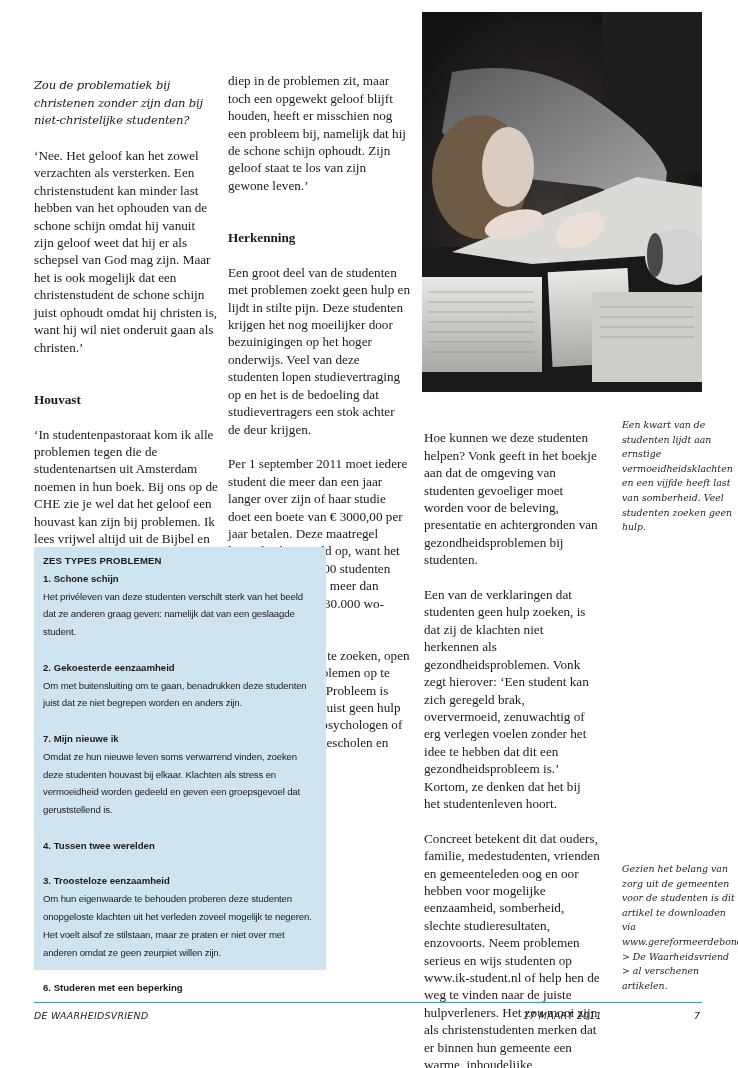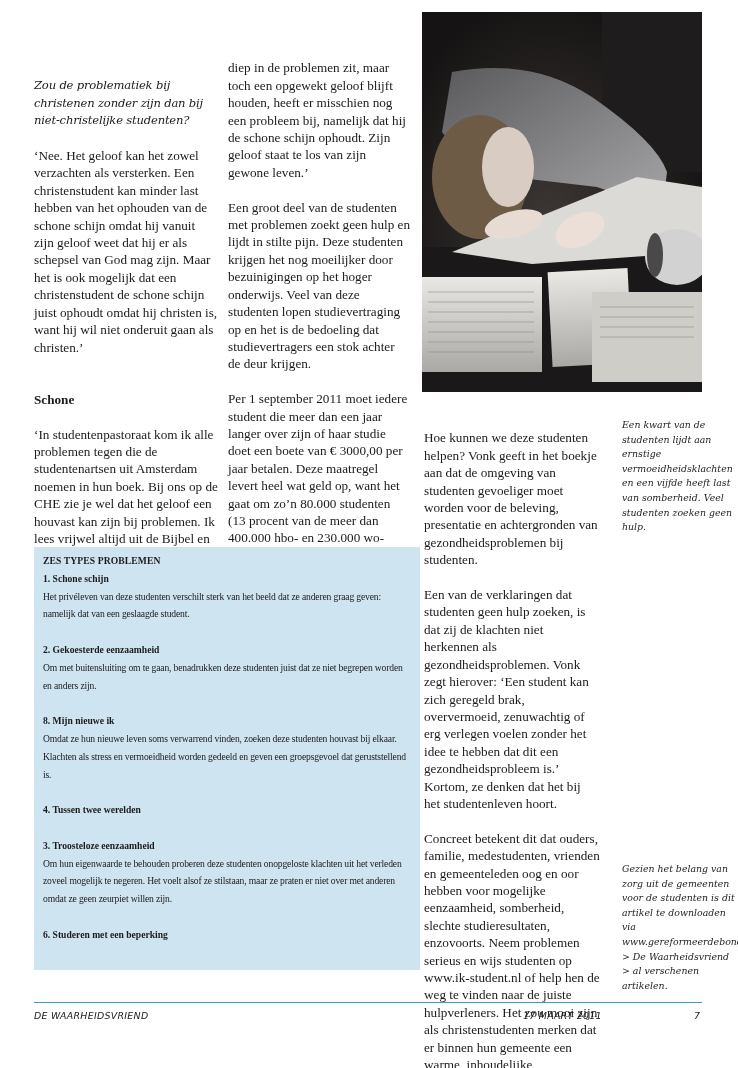--- a/index.html
+++ b/index.html
@@ -17,41 +17,41 @@
     .col p { margin: 0; }
     .lead-q {
       font-style: italic;
       font-size: 11.6px;
       line-height: 17.4px;
       font-family: "DejaVu Serif", serif;
       letter-spacing: -0.2px;
     }
     .subhead { font-weight: bold; margin-top: 17.4px !important; }
     .col-left { left: 34px; top: 60px; width: 184px; }
-    .col-mid { left: 228px; top: 42px; width: 182px; }
+    .col-mid { left: 228px; top: 55px; width: 182px; }
     .col-right { left: 424px; top: 412px; width: 176px; }
     .photo {
       position: absolute; left: 422px; top: 12px; width: 280px; height: 380px;
       background: #1c1a1a; overflow: hidden;
     }
     .photo svg { display: block; width: 100%; height: 100%; }
     .sidenote {
       position: absolute; left: 622px; width: 116px;
       font-family: "DejaVu Serif", serif;
       font-style: italic; font-size: 9.4px; line-height: 14.6px;
       color: #222;
       white-space: pre-line;
     }
     .sidenote.one { top: 418px; }
     .sidenote.two { top: 862px; }
     .box {
-      position: absolute; left: 34px; top: 547px; width: 386px; height: 423px;
+      position: absolute; left: 34px; top: 547px; width: 292px; height: 423px;
       background: #cfe4f1;
       box-sizing: border-box; padding: 5px 10px 0 9px;
-      font-family: Liberation Serif, serif;
+      font-family: Liberation Sans, sans-serif;
       font-size: 9.6px; line-height: 17.8px; color: #1b1b1b;
     }
     .box .box-title { font-weight: bold; font-size: 9.6px; letter-spacing: 0.1px; }
     .box .item { margin-bottom: 17.8px; }
     .box .item:last-child { margin-bottom: 0; }
     .box .item-title { font-weight: bold; }
     .box .item-text { letter-spacing: -0.15px; }
     .footer-rule {
       position: absolute; left: 34px; top: 1002px; width: 668px; height: 1px;
       background: #3a9cb6;
@@ -63,26 +63,27 @@
     .footer.pub { left: 34px; }
     .footer.date { left: 523px; }
     .footer.page { left: 694px; }
   </style>
 </head>
 <body>
 
 <div class="col col-left">
   <p class="lead-q">Zou de problematiek bij christenen zonder zijn dan bij niet-christelijke studenten?</p>
   <p>‘Nee. Het geloof kan het zowel verzachten als versterken. Een christenstudent kan minder last hebben van het ophouden van de schone schijn omdat hij vanuit zijn geloof weet dat hij er als schepsel van God mag zijn. Maar het is ook mogelijk dat een christenstudent de schone schijn juist ophoudt omdat hij christen is, want hij wil niet onderuit gaan als christen.’</p>
-  <p class="subhead">Schone</p>
+  <p class="subhead">Houvast</p>
   <p>‘In studentenpastoraat kom ik alle problemen tegen die de studentenartsen uit Amsterdam noemen in hun boek. Bij ons op de CHE zie je wel dat het geloof een houvast kan zijn bij problemen. Ik lees vrijwel altijd uit de Bijbel en bid met de studenten om een zegen te vragen over de dingen die komen gaan. Het gebeurt ook weleens dat studenten het geloof kwijtraken. Een student zegt soms: ‘Ik ga niet meer naar de kerk. Het helpt toch niet.’ Het geloof gaat mee de put in. Misschien is dat maar goed ook. Iemand die</p>
 </div>
 
 <div class="col col-mid">
   <p>diep in de problemen zit, maar toch een opgewekt geloof blijft houden, heeft er misschien nog een probleem bij, namelijk dat hij de schone schijn ophoudt. Zijn geloof staat te los van zijn gewone leven.’</p>
+  <p class="subhead">Herkenning</p>
   <p>Een groot deel van de studenten met problemen zoekt geen hulp en lijdt in stilte pijn. Deze studenten krijgen het nog moeilijker door bezuinigingen op het hoger onderwijs. Veel van deze studenten lopen studievertraging op en het is de bedoeling dat studievertragers een stok achter de deur krijgen.</p>
   <p>Per 1 september 2011 moet iedere student die meer dan een jaar langer over zijn of haar studie doet een boete van € 3000,00 per jaar betalen. Deze maatregel levert heel wat geld op, want het gaat om zo’n 80.000 studenten (13 procent van de meer dan 400.000 hbo- en 230.000 wo-studenten).</p>
   <p>De noodzaak hulp te zoeken, open te zijn en snel problemen op te lossen, neemt toe. Probleem is dus dat studenten juist geen hulp zoeken, al zijn er psychologen of pastores op de hogescholen en universiteiten.</p>
 </div>
 
 <div class="photo" aria-label="Student asleep with head on desk among papers, an overturned coffee cup">
   <svg viewBox="0 0 280 380" preserveAspectRatio="none">
     <defs>
       <radialGradient id="lamp" cx="0.45" cy="0.55" r="0.6">
         <stop offset="0" stop-color="#3c3634"></stop>
@@ -148,21 +149,21 @@
   <div class="box-title">ZES TYPES PROBLEMEN</div>
   <div class="item">
     <div class="item-title">1. Schone schijn</div>
     <div class="item-text">Het privéleven van deze studenten verschilt sterk van het beeld dat ze anderen graag geven: namelijk dat van een geslaagde student.</div>
   </div>
   <div class="item">
     <div class="item-title">2. Gekoesterde eenzaamheid</div>
     <div class="item-text">Om met buitensluiting om te gaan, benadrukken deze studenten juist dat ze niet begrepen worden en anders zijn.</div>
   </div>
   <div class="item">
-    <div class="item-title">8. Mijn nieuwe ik</div>
+    <div class="item-title">7. Mijn nieuwe ik</div>
     <div class="item-text">Omdat ze hun nieuwe leven soms verwarrend vinden, zoeken deze studenten houvast bij elkaar. Klachten als stress en vermoeidheid worden gedeeld en geven een groepsgevoel dat geruststellend is.</div>
   </div>
   <div class="item">
     <div class="item-title">4. Tussen twee werelden</div>
   </div>
   <div class="item">
     <div class="item-title">3. Troosteloze eenzaamheid</div>
     <div class="item-text">Om hun eigenwaarde te behouden proberen deze studenten onopgeloste klachten uit het verleden zoveel mogelijk te negeren. Het voelt alsof ze stilstaan, maar ze praten er niet over met anderen omdat ze geen zeurpiet willen zijn.</div>
   </div>
   <div class="item">

